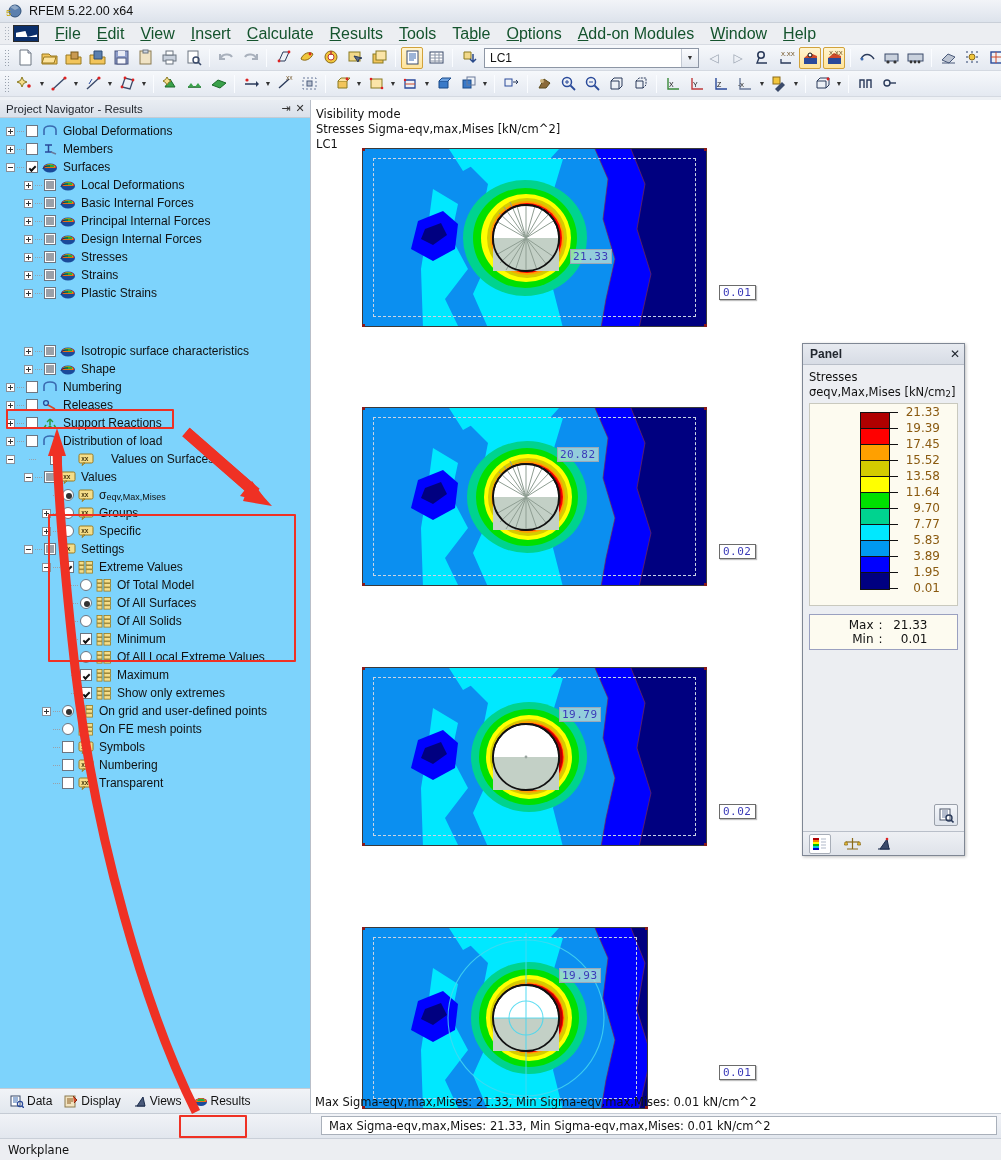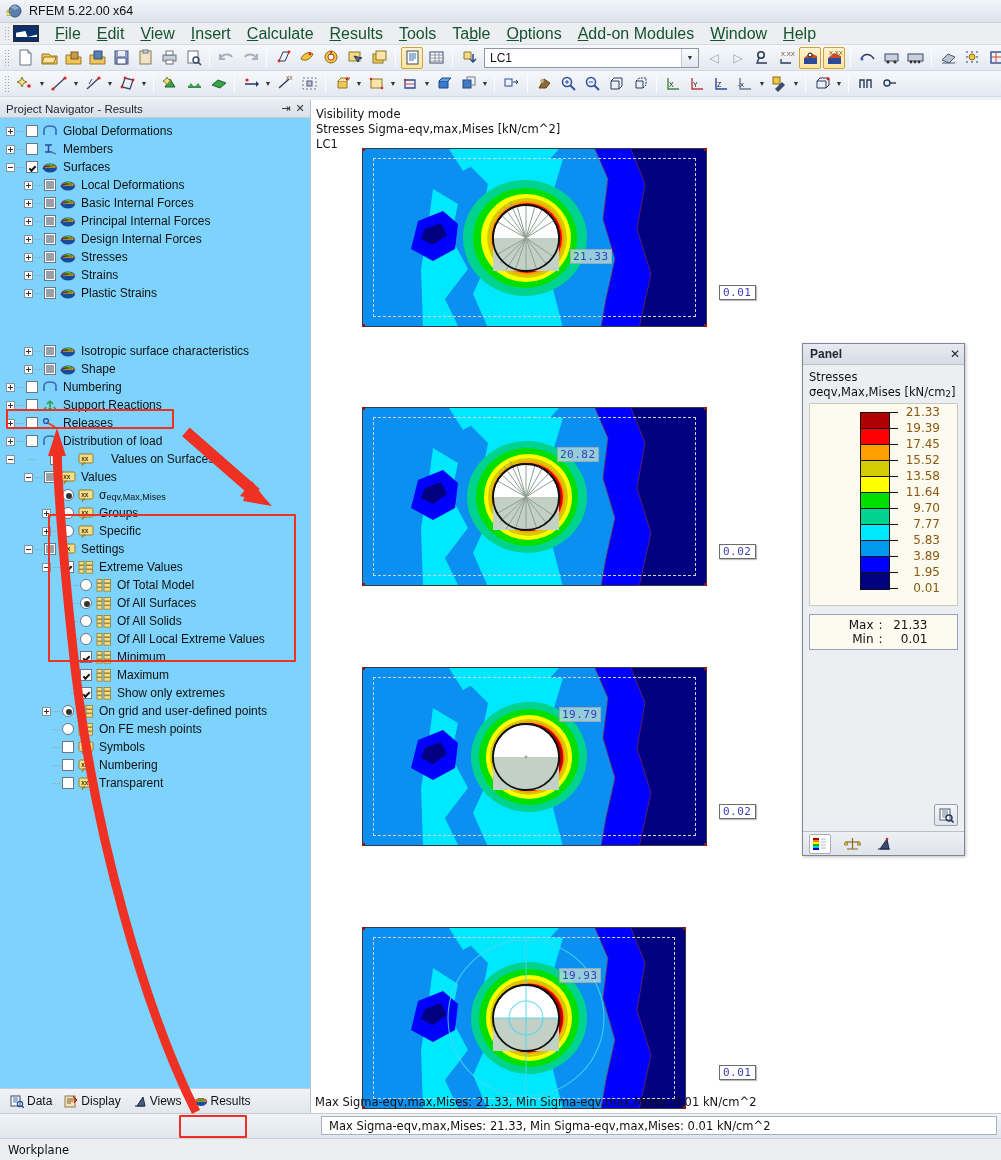--- a/index.html
+++ b/index.html
@@ -972,36 +972,36 @@
             <span class="tico"><svg width="16" height="14" viewBox="0 0 16 14">
                 <path d="M2 11V6c0-3 3-4 6-4s6 1 6 4v5" fill="none" stroke="#3a6ab0" stroke-width="1.6"></path>
               </svg></span>
             <span class="tlabel">Numbering</span>
           </div>
           <div class="trow" style="padding-left: 6px;">
             <span class="exp plus"></span>
             <span class="dots"></span>
             <span class="cbx"></span>
             <span class="tico"><svg width="16" height="14" viewBox="0 0 16 14">
+                <circle cx="4" cy="5" r="2.4" fill="none" stroke="#2a4a9a" stroke-width="1.4"></circle>
+                <path d="M6 7l7 4" stroke="#d04a2a" stroke-width="1.6"></path>
+                <path d="M2 12h12" stroke="#6a7a9a"></path>
+              </svg></span>
+            <span class="tlabel">Releases</span>
+          </div>
+          <div class="trow" style="padding-left: 6px;">
+            <span class="exp plus"></span>
+            <span class="dots"></span>
+            <span class="cbx"></span>
+            <span class="tico"><svg width="16" height="14" viewBox="0 0 16 14">
                 <path d="M8 9V3" stroke="#2a9a3a" stroke-width="1.5"></path>
                 <path d="M8 3l-3 3M8 3l3 3M4 9l-2 3M12 9l2 3" stroke="#2a9a3a" stroke-width="1.4" fill="none"></path>
                 <path d="M8 9l-3 3h6z" fill="#2a9a3a"></path>
               </svg></span>
             <span class="tlabel">Support Reactions</span>
-          </div>
-          <div class="trow" style="padding-left: 6px;">
-            <span class="exp plus"></span>
-            <span class="dots"></span>
-            <span class="cbx"></span>
-            <span class="tico"><svg width="16" height="14" viewBox="0 0 16 14">
-                <circle cx="4" cy="5" r="2.4" fill="none" stroke="#2a4a9a" stroke-width="1.4"></circle>
-                <path d="M6 7l7 4" stroke="#d04a2a" stroke-width="1.6"></path>
-                <path d="M2 12h12" stroke="#6a7a9a"></path>
-              </svg></span>
-            <span class="tlabel">Releases</span>
           </div>
           <div class="trow" style="padding-left: 6px;">
             <span class="exp plus"></span>
             <span class="dots"></span>
             <span class="cbx"></span>
             <span class="tico"><svg width="16" height="14" viewBox="0 0 16 14">
                 <path d="M2 11V6c0-3 3-4 6-4s6 1 6 4v5" fill="none" stroke="#3a6ab0" stroke-width="1.6"></path>
               </svg></span>
             <span class="tlabel">Distribution of load</span>
           </div>
@@ -1131,48 +1131,48 @@
                   <rect x="8" y="5.6" width="6.5" height="3.4"></rect>
                   <rect x="1" y="9.7" width="5" height="3.4"></rect>
                   <rect x="8" y="9.7" width="6.5" height="3.4"></rect>
                 </g>
               </svg></span>
             <span class="tlabel">Of All Solids</span>
           </div>
           <div class="trow" style="padding-left: 60px;">
             <span class="exp none"></span>
             <span class="dots"></span>
-            <span class="rdo"></span>
+            <span class="cbx checked"></span>
             <span class="tico"><svg width="16" height="14" viewBox="0 0 16 14">
                 <g fill="#f5de8a" stroke="#9a7a20" stroke-width="0.8">
                   <rect x="1" y="1.5" width="5" height="3.4"></rect>
                   <rect x="8" y="1.5" width="6.5" height="3.4"></rect>
                   <rect x="1" y="5.6" width="5" height="3.4"></rect>
                   <rect x="8" y="5.6" width="6.5" height="3.4"></rect>
                   <rect x="1" y="9.7" width="5" height="3.4"></rect>
                   <rect x="8" y="9.7" width="6.5" height="3.4"></rect>
                 </g>
               </svg></span>
-            <span class="tlabel">Of All Local Extreme Values</span>
+            <span class="tlabel">Minimum</span>
           </div>
           <div class="trow" style="padding-left: 60px;">
             <span class="exp none"></span>
             <span class="dots"></span>
-            <span class="cbx checked"></span>
+            <span class="rdo"></span>
             <span class="tico"><svg width="16" height="14" viewBox="0 0 16 14">
                 <g fill="#f5de8a" stroke="#9a7a20" stroke-width="0.8">
                   <rect x="1" y="1.5" width="5" height="3.4"></rect>
                   <rect x="8" y="1.5" width="6.5" height="3.4"></rect>
                   <rect x="1" y="5.6" width="5" height="3.4"></rect>
                   <rect x="8" y="5.6" width="6.5" height="3.4"></rect>
                   <rect x="1" y="9.7" width="5" height="3.4"></rect>
                   <rect x="8" y="9.7" width="6.5" height="3.4"></rect>
                 </g>
               </svg></span>
-            <span class="tlabel">Minimum</span>
+            <span class="tlabel">Of All Local Extreme Values</span>
           </div>
           <div class="trow" style="padding-left: 60px;">
             <span class="exp none"></span>
             <span class="dots"></span>
             <span class="cbx checked"></span>
             <span class="tico"><svg width="16" height="14" viewBox="0 0 16 14">
                 <g fill="#f5de8a" stroke="#9a7a20" stroke-width="0.8">
                   <rect x="1" y="1.5" width="5" height="3.4"></rect>
                   <rect x="8" y="1.5" width="6.5" height="3.4"></rect>
                   <rect x="1" y="5.6" width="5" height="3.4"></rect>
@@ -1433,21 +1433,21 @@
         </svg></div>
         <div class="dashframe"></div>
         <span class="corner-dot" style="left:-1px;top:-1px"></span>
         <span class="corner-dot" style="right:-1px;top:-1px"></span>
         <span class="corner-dot" style="left:-1px;bottom:-1px"></span>
         <span class="corner-dot" style="right:-1px;bottom:-1px"></span>
         <span class="maxlabel" style="left:196px; top:39px;">19.79</span>
         <span class="minlabel" style="left:356px; top:136px;">0.02</span>
       </div>
 
-      <div class="plot" style="left:51px; top:827px; width:324px; height:182px;">
+      <div class="plot" style="left:51px; top:827px; width:286px; height:182px;">
         <div class="inner"><svg width="345" height="182" viewBox="0 0 345 182" preserveAspectRatio="none">
           <rect width="345" height="182" fill="#0b8ff0"></rect>
           <path d="M232 0 L245 30 L240 70 L252 112 L243 152 L238 182 L345 182 L345 0 Z" fill="#0000ff"></path>
           <path d="M268 0 L282 35 L274 82 L288 127 L276 182 L345 182 L345 0 Z" fill="#000080"></path>
           <path d="M86 0 L100 22 L118 12 L150 30 L176 22 L196 0 Z M70 40 L95 56 L88 90 L105 122 L82 152 L96 182 L60 182 L58 122 L66 70 Z" fill="#00e8ff"></path>
           <path d="M95 5 L125 35 L118 71 L128 107 L110 147 L125 182 L200 182 L190 142 L205 97 L188 51 L200 10 Z" fill="#00e8ff"></path>
           <path d="M55 73 L80 63 L95 76 L92 102 L70 114 L48 102 Z" fill="#0000ff"></path>
           <path d="M62 81 L78 75 L84 87 L70 97 L58 91 Z" fill="#000080"></path>
           <ellipse cx="166" cy="90" rx="58" ry="56" fill="#00d38f"></ellipse>
           <ellipse cx="166" cy="90" rx="50" ry="49" fill="#00e000"></ellipse>

